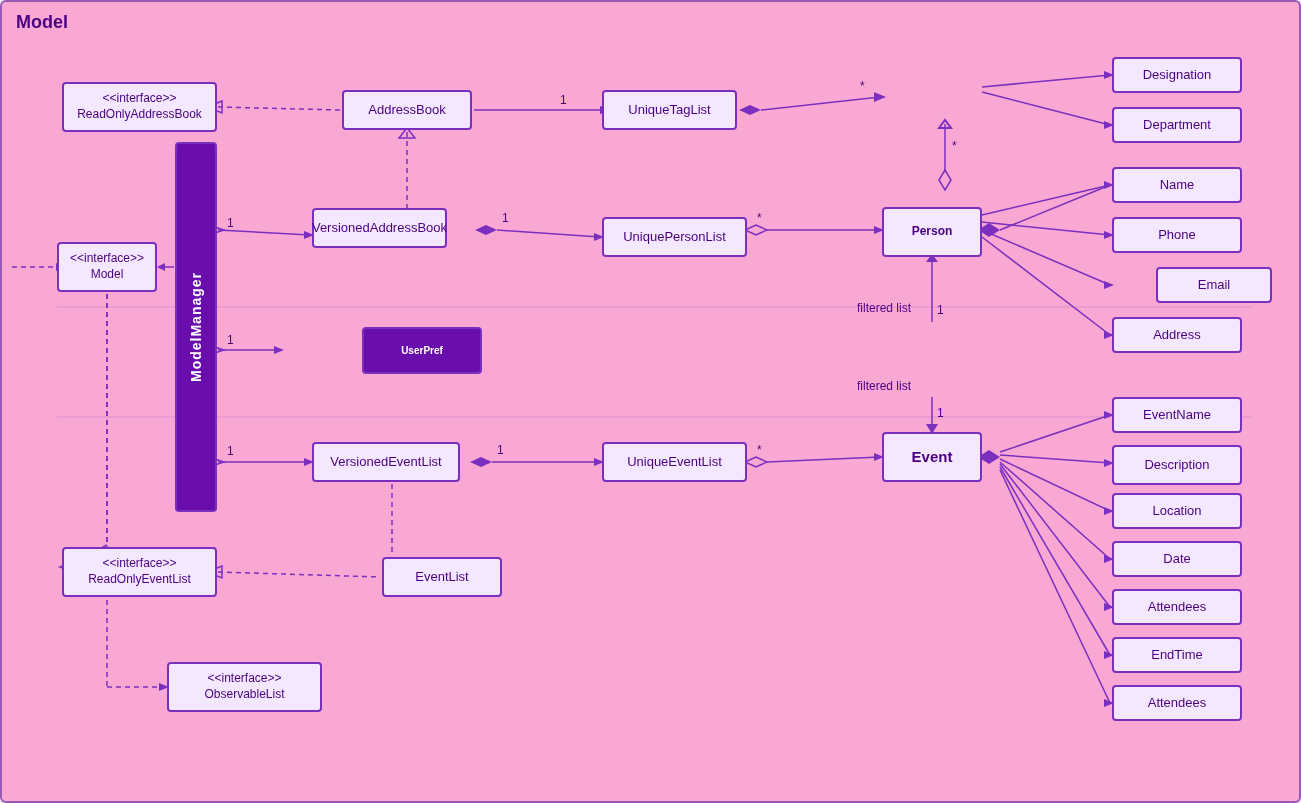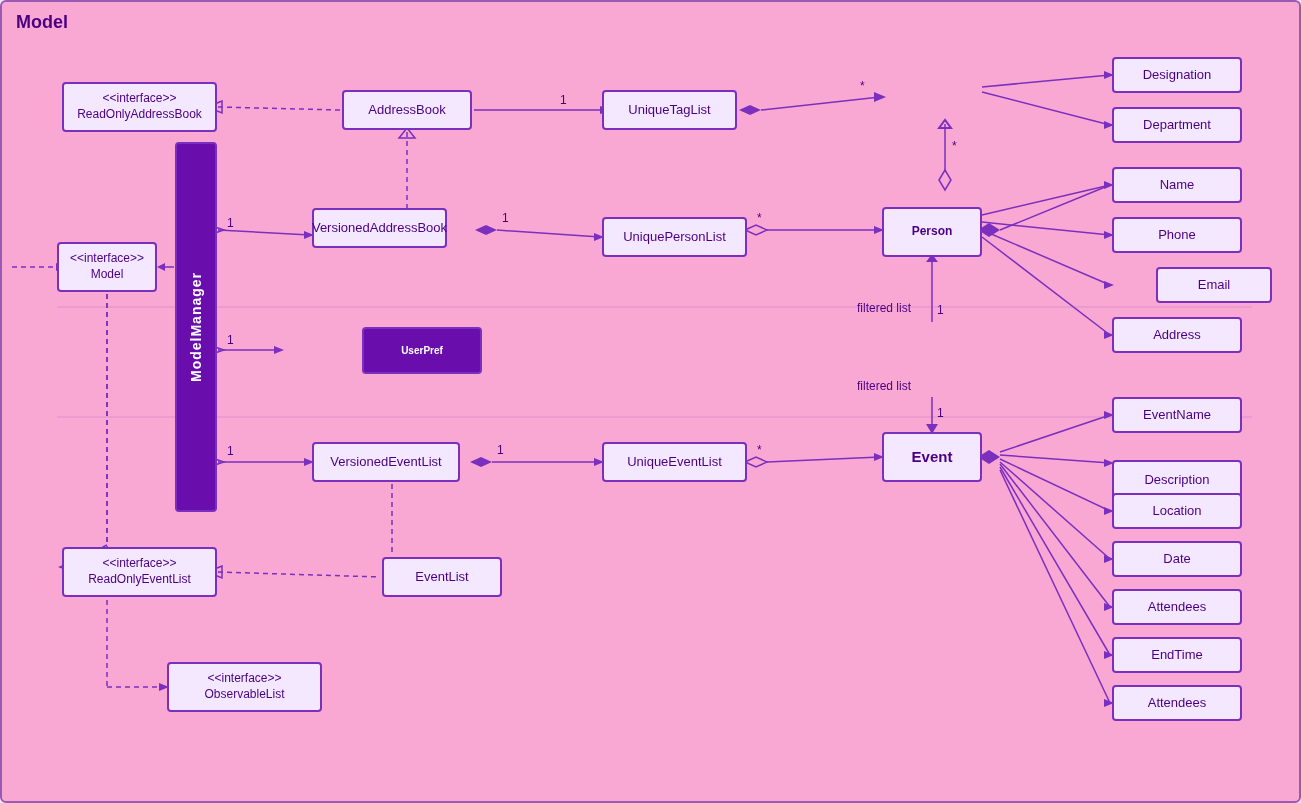--- a/index.html
+++ b/index.html
@@ -278,21 +278,21 @@
   </div>
 
   <div class="uml-box interface" style="left:165px;top:660px;width:155px;height:50px;font-size:12px;">
     &lt;&lt;interface&gt;&gt;<br>ObservableList
   </div>
 
   <div class="uml-box" style="left:1110px;top:395px;width:130px;height:36px;">
     <span>EventName</span>
   </div>
 
-  <div class="uml-box" style="left:1110px;top:458px;width:130px;height:40px;">
+  <div class="uml-box" style="left:1110px;top:443px;width:130px;height:40px;">
     <span>Description</span>
   </div>
 
   <div class="uml-box" style="left:1110px;top:491px;width:130px;height:36px;">
     <span>Location</span>
   </div>
 
   <div class="uml-box" style="left:1110px;top:539px;width:130px;height:36px;">
     <span>Date</span>
   </div>

